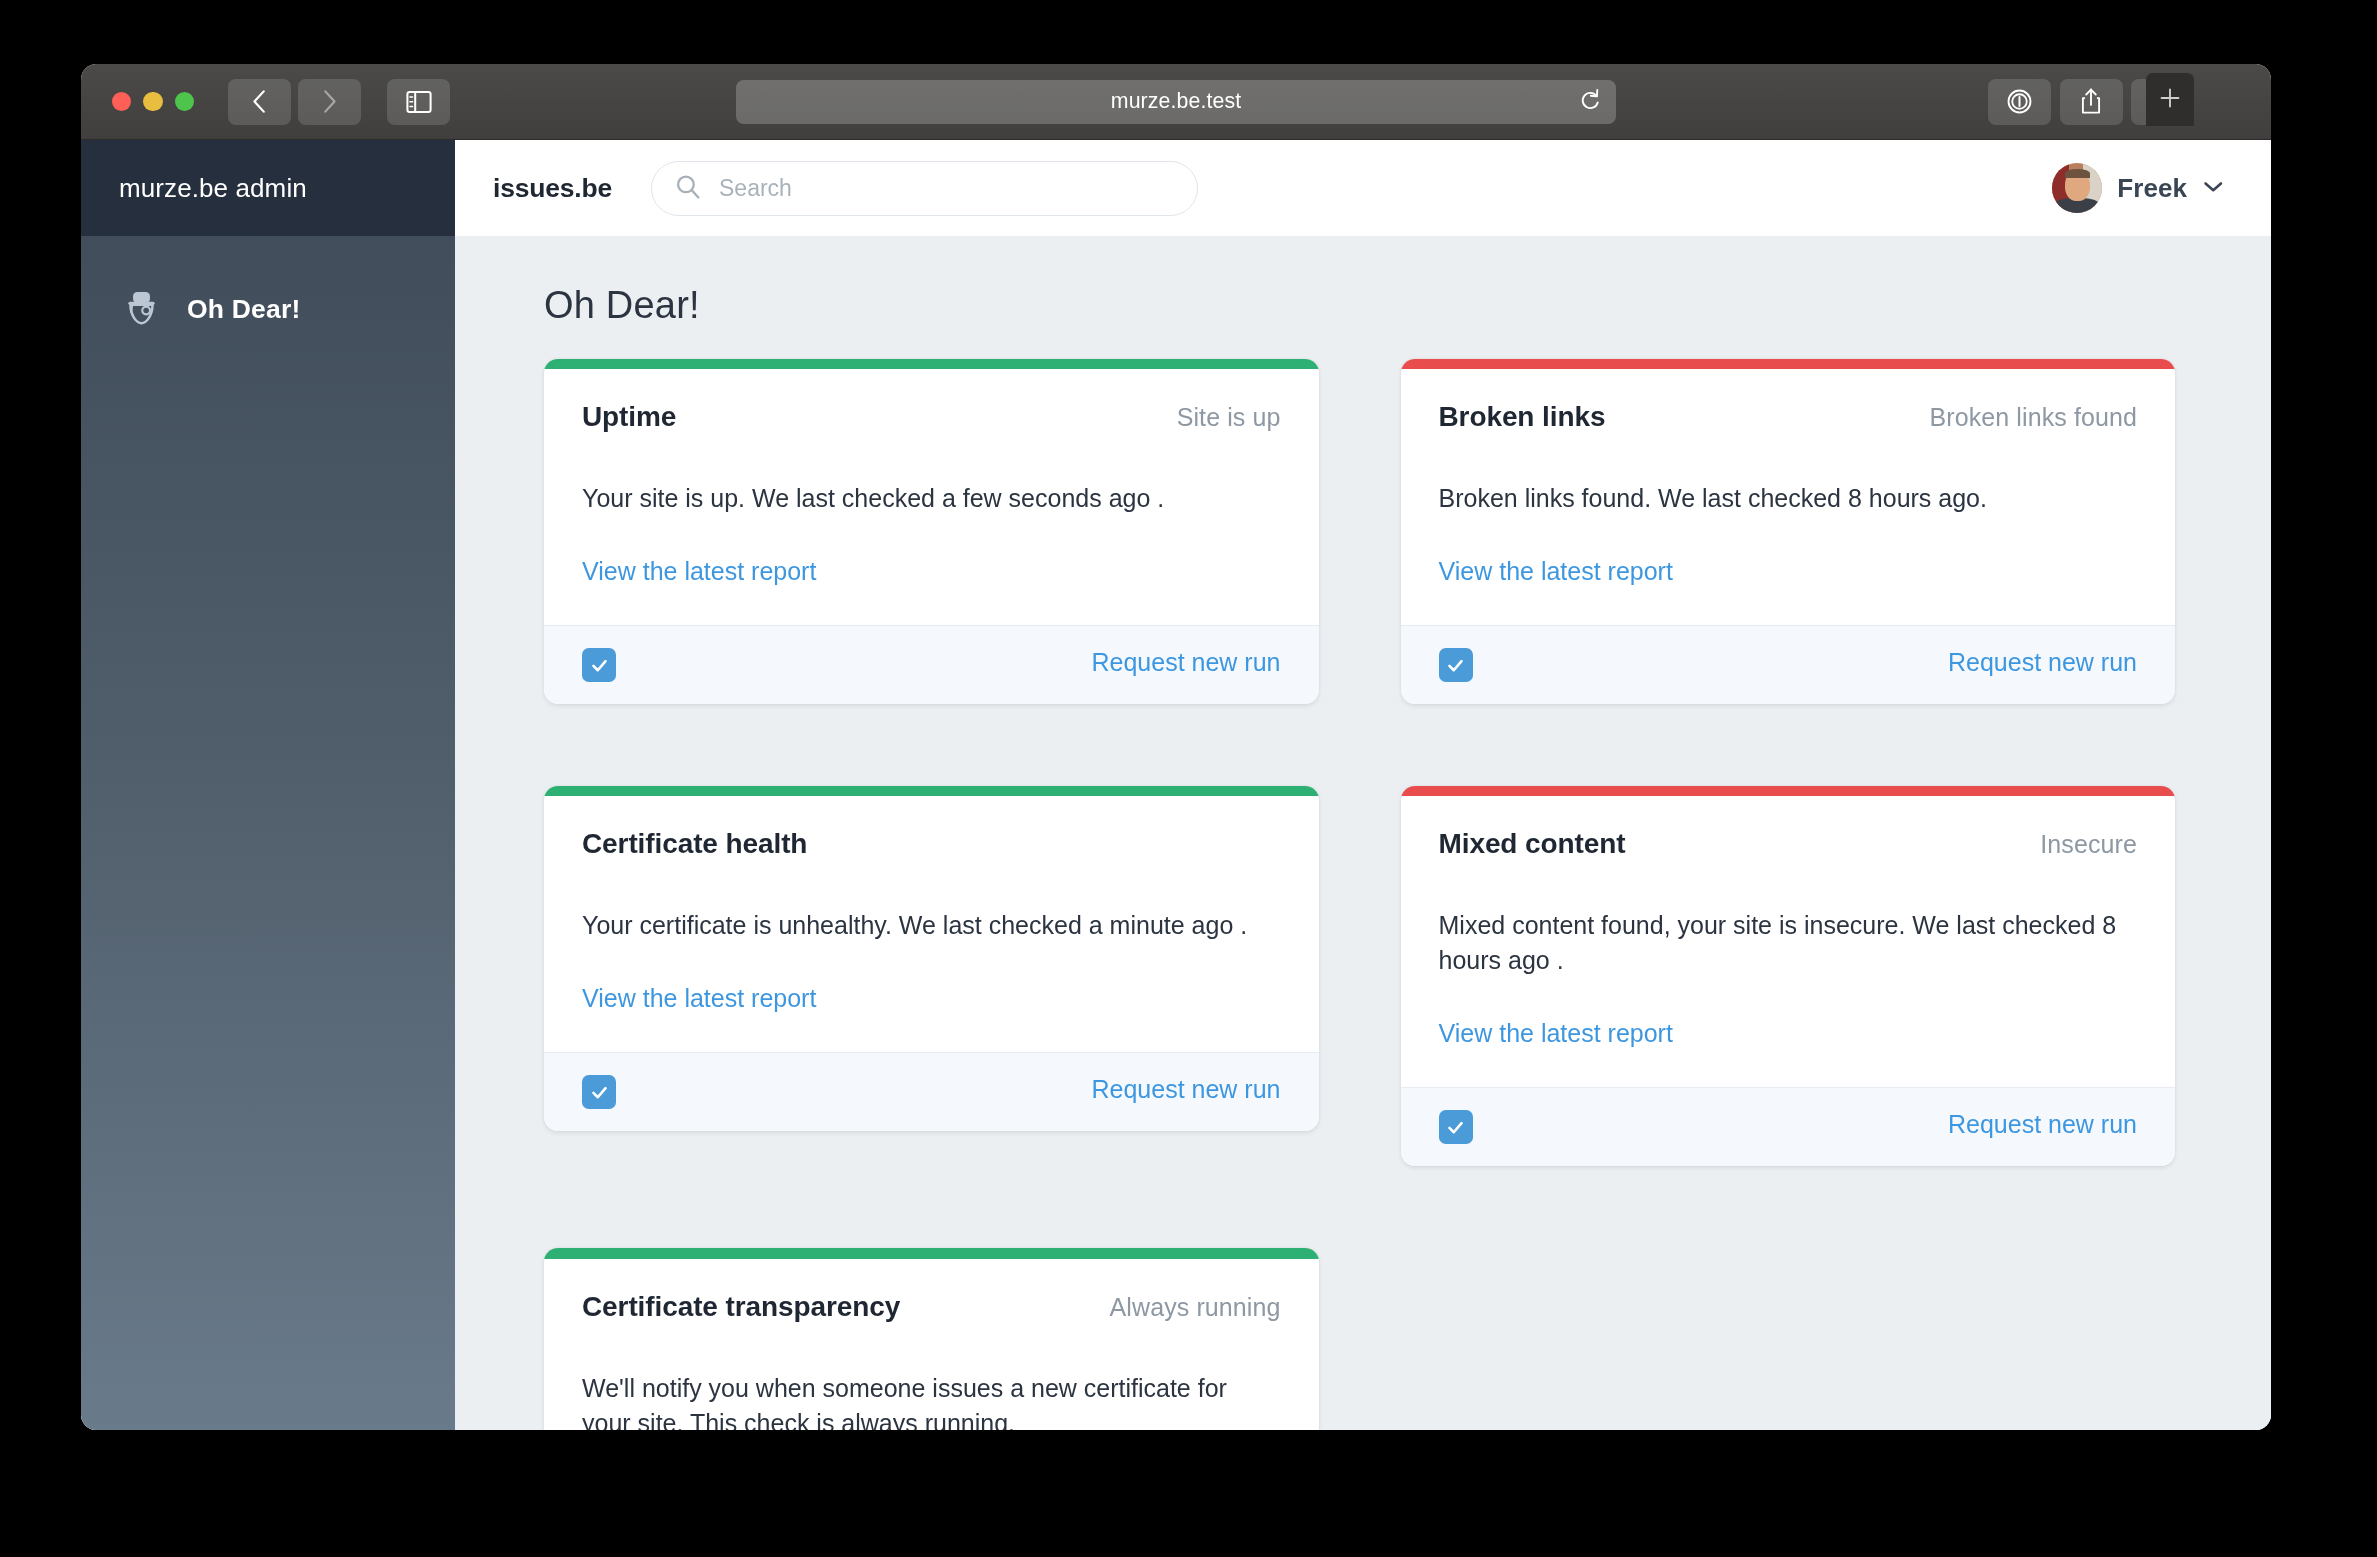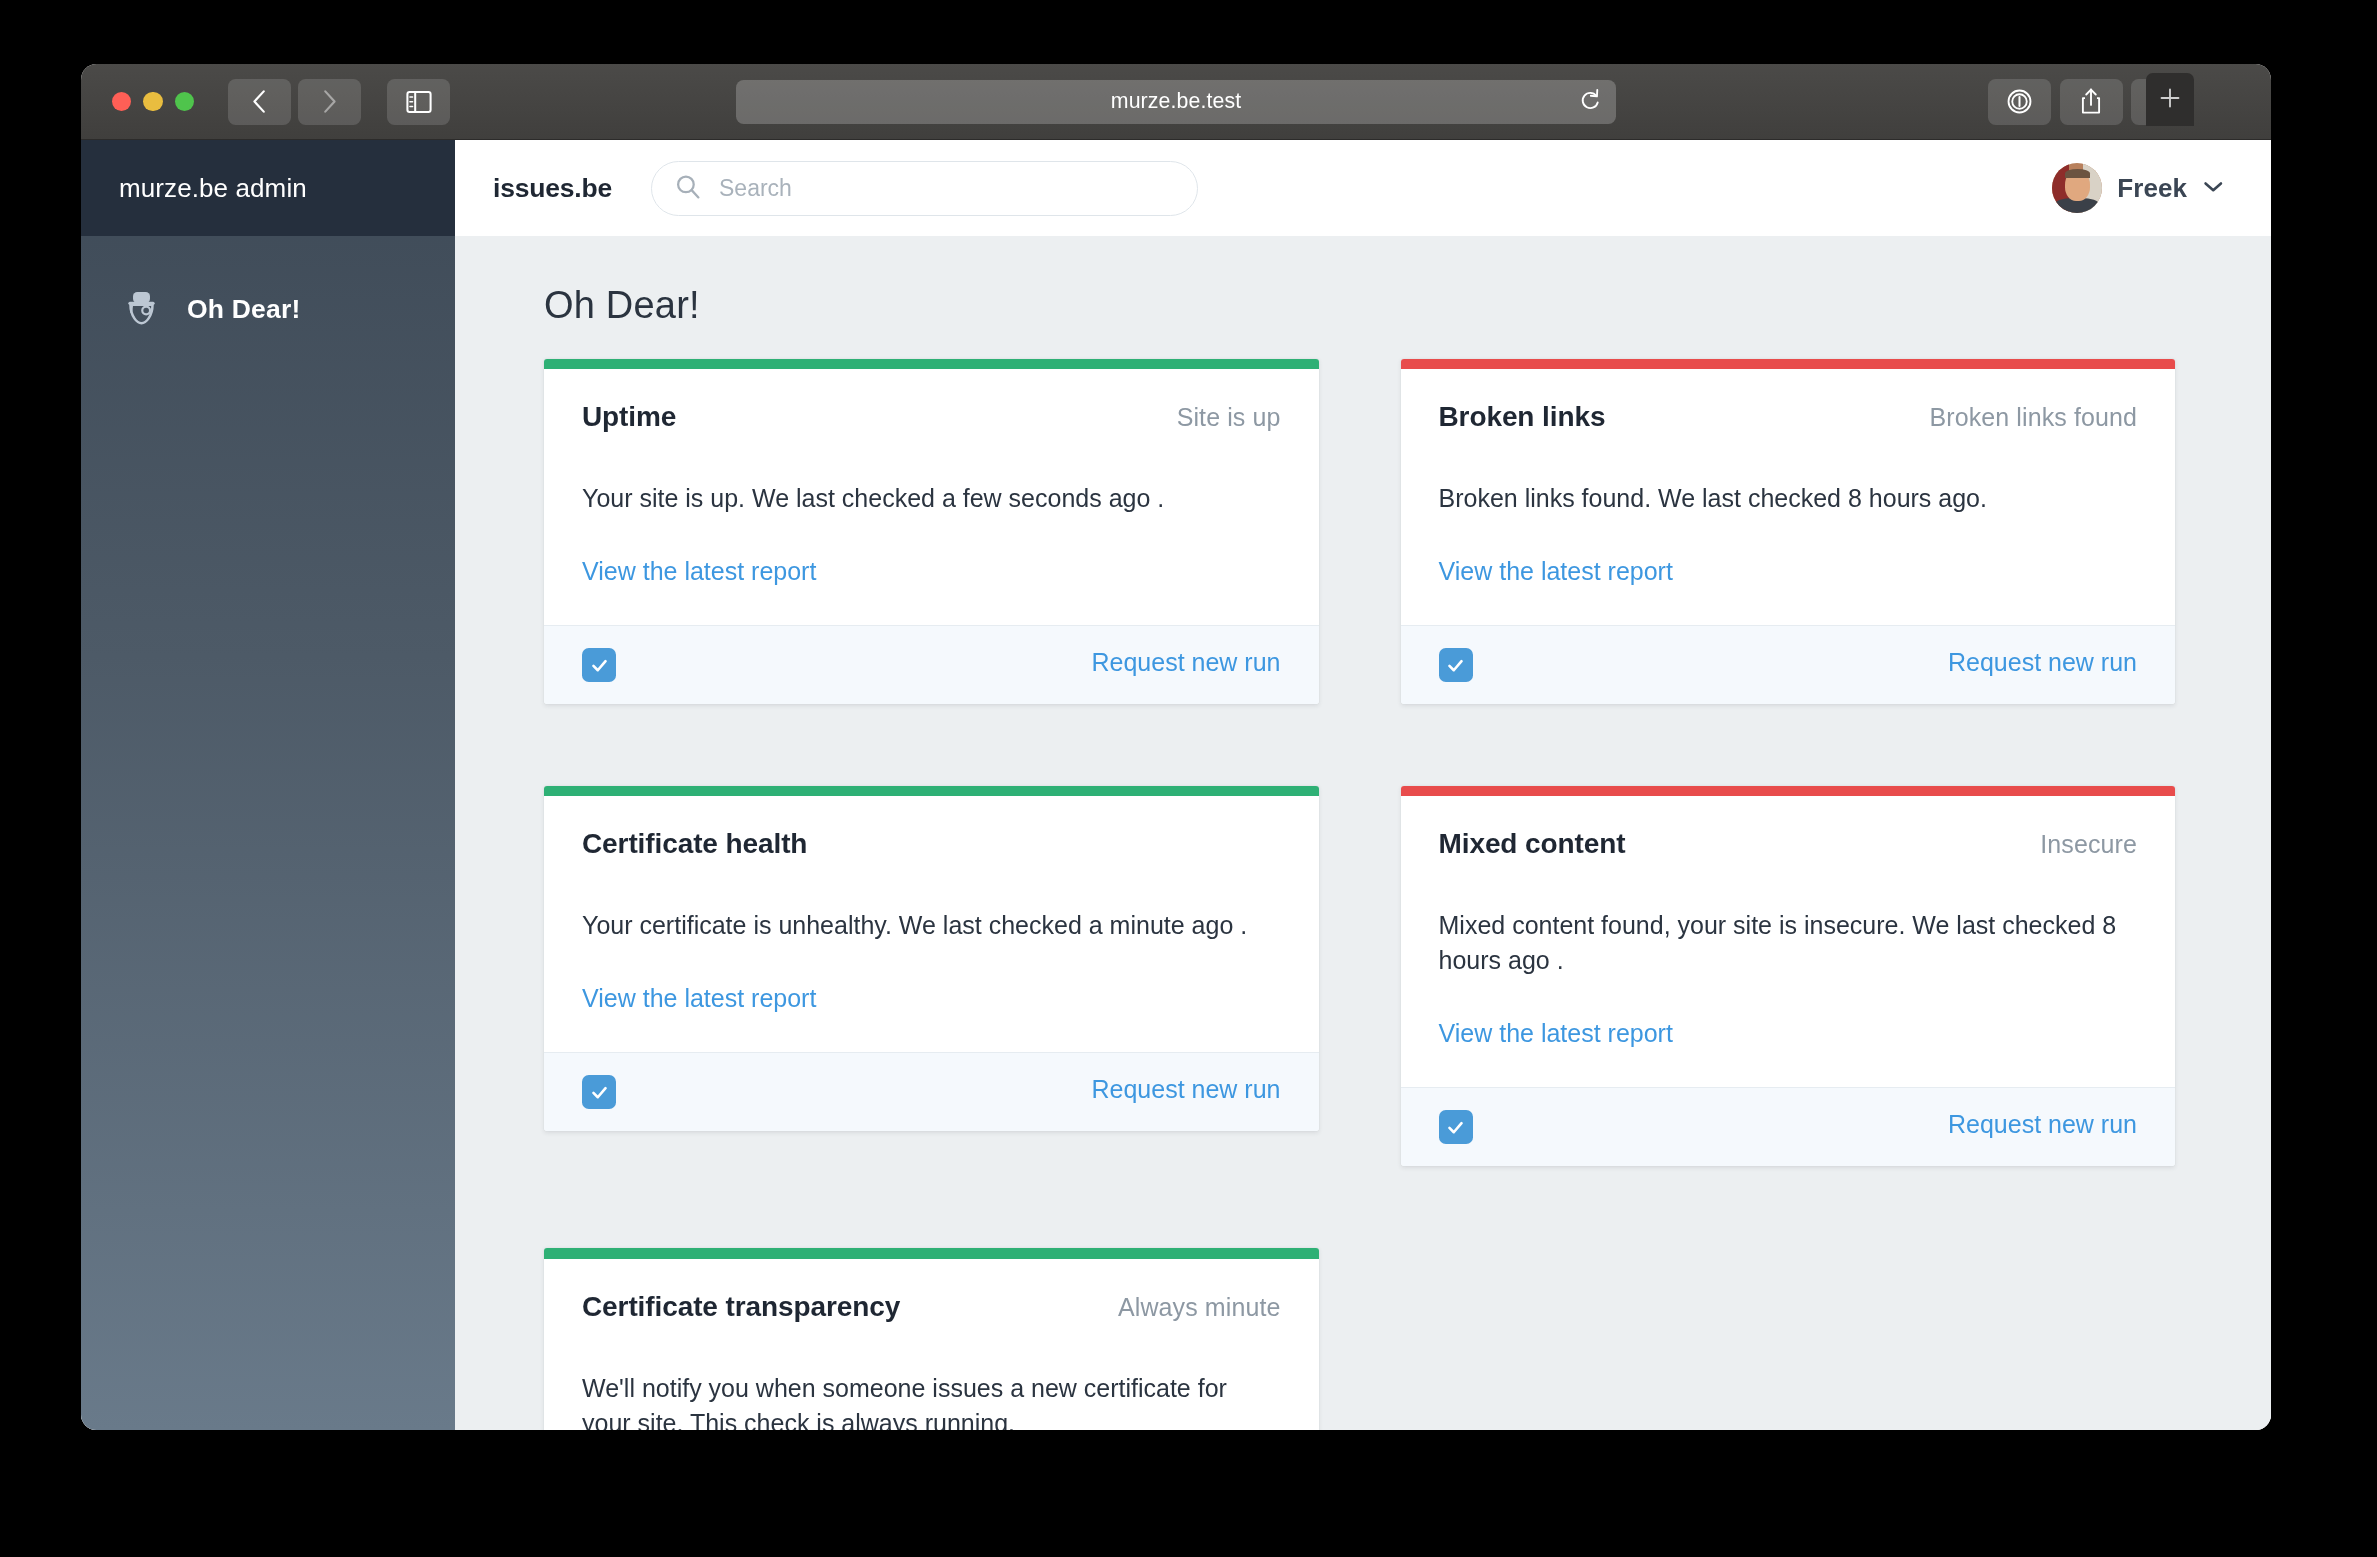--- a/index.html
+++ b/index.html
@@ -227,21 +227,21 @@
 
   .cards-grid {
     display: grid;
     grid-template-columns: 1fr 1fr;
     column-gap: 82px;
     row-gap: 82px;
     max-width: 1640px;
   }
 
   .card {
-    border-radius: 3px;
+    border-radius: 14px;
     overflow: hidden;
     background: #ffffff;
     box-shadow: 0 1.7px 4.3px rgba(35,45,60,0.10), 0 0 0.9px rgba(35,45,60,0.16);
     align-self: start;
   }
   .card-topbar { height: 10.2px; width: 100%; }
   .card-body { padding: 32px 38px 39px 38px; }
   .card-head {
     display: flex;
     align-items: baseline;
@@ -525,21 +525,21 @@
               </span>
               <a class="footer-link" href="#">Request new run</a>
             </div>
           </div>
 
           <div class="card no-footer">
             <div class="card-topbar" style="background: rgb(46, 176, 117);"></div>
             <div class="card-body">
               <div class="card-head">
                 <span class="card-title">Certificate transparency</span>
-                <span class="card-status">Always minute</span>
+                <span class="card-status">Always running</span>
               </div>
               <p class="card-text">We'll notify you when someone issues a new certificate for your site. This check is always running.</p>
             </div>
           </div>
 
         </div>
       </div>
     </div>
   </div>
 </div>

